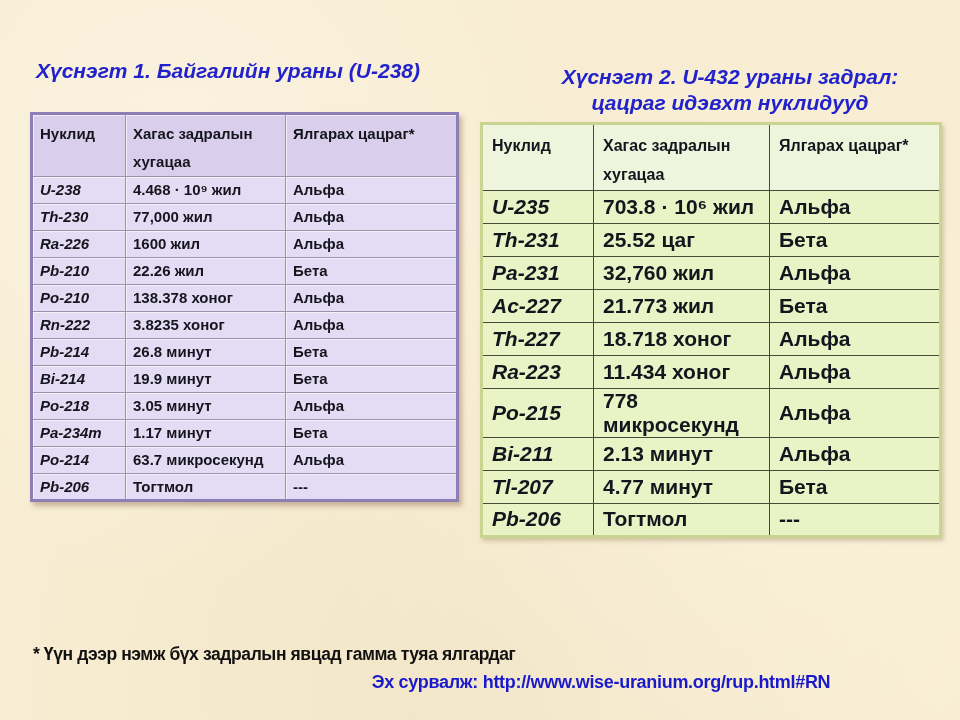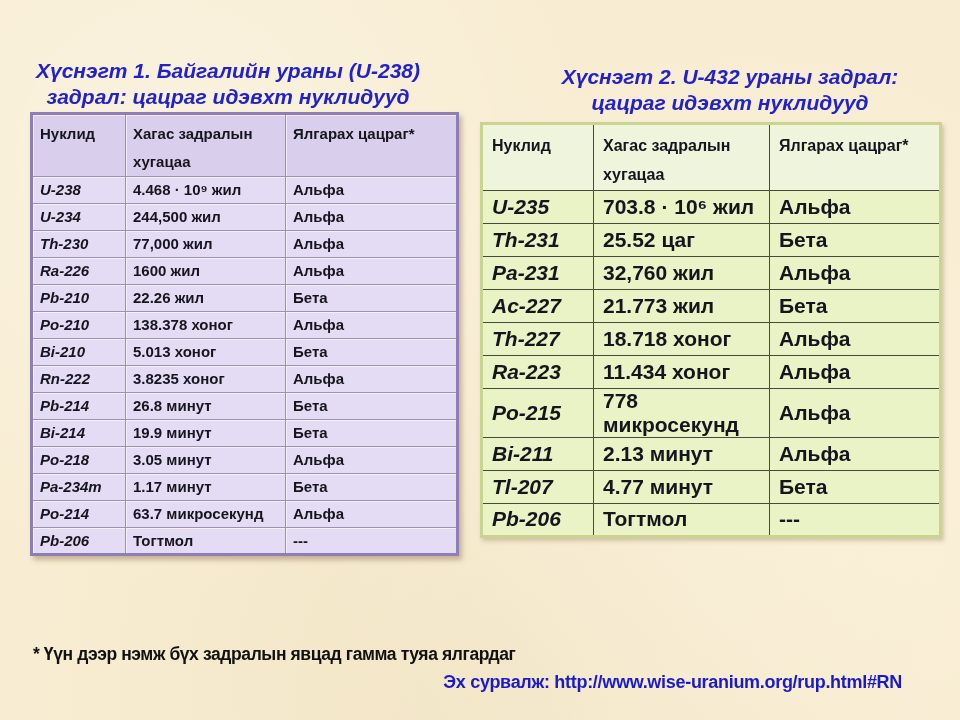--- a/index.html
+++ b/index.html
@@ -69,33 +69,32 @@
 
   #table1 td:first-child, #table2 td:first-child { font-style:italic; }
   td.center { text-align:center; }
 
   .footnote {
     position:absolute; left:33px; top:644px; width:700px;
     color: var(--footnote-text, #111111);
     font-weight:bold; font-size:17.5px; letter-spacing:-0.4px;
   }
   .source {
-    position:absolute; left:300px; top:672px; width:602px; text-align:right;
+    position:absolute; left:300px; top:672px; width:602px; text-align:center;
     color: var(--source-blue, #1a1acc);
     font-weight:bold; font-size:18px; letter-spacing:-0.3px;
   }
 </style>
 </head>
 <body>
 
 <div class="slide">
 
   <div class="tbl-title" id="t1-title">
     <div>Хүснэгт 1. Байгалийн ураны (U-238)</div>
-    <div>задрал: цацраг идэвхт нуклидууд</div>
   </div>
 
   <table id="table1">
     <colgroup>
         <col style="width:94px">
         <col style="width:160px">
         <col style="width:172px">
       </colgroup>
     <thead>
         <tr>
@@ -104,48 +103,38 @@
           <th>Ялгарах цацраг*</th>
         </tr>
       </thead>
     <tbody>
         <tr>
           <td>U-238</td>
           <td>4.468 · 10⁹ жил</td>
           <td>Альфа</td>
         </tr>
         <tr>
-          <td>U-234</td>
-          <td>244,500 жил</td>
-          <td>Альфа</td>
-        </tr>
-        <tr>
           <td>Th-230</td>
           <td>77,000 жил</td>
           <td>Альфа</td>
         </tr>
         <tr>
           <td>Ra-226</td>
           <td>1600 жил</td>
           <td>Альфа</td>
         </tr>
         <tr>
           <td>Pb-210</td>
           <td>22.26 жил</td>
           <td>Бета</td>
         </tr>
         <tr>
           <td>Po-210</td>
           <td>138.378 хоног</td>
           <td>Альфа</td>
-        </tr>
-        <tr>
-          <td>Bi-210</td>
-          <td>5.013 хоног</td>
-          <td>Бета</td>
         </tr>
         <tr>
           <td>Rn-222</td>
           <td>3.8235 хоног</td>
           <td>Альфа</td>
         </tr>
         <tr>
           <td>Pb-214</td>
           <td>26.8 минут</td>
           <td>Бета</td>

